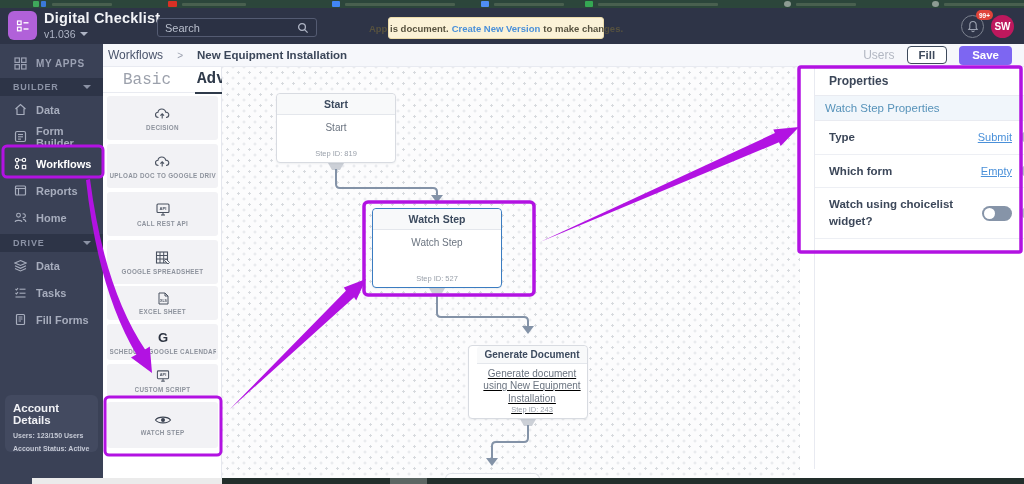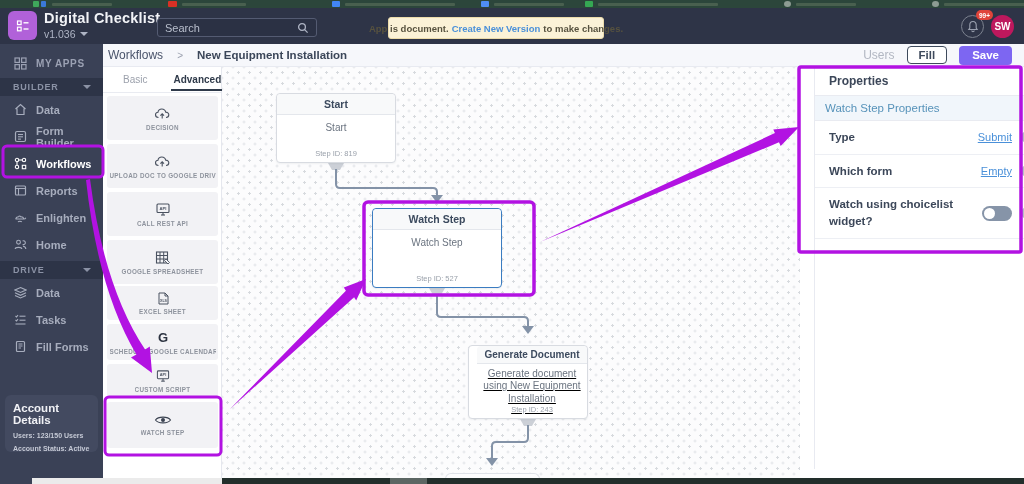--- a/index.html
+++ b/index.html
@@ -45,21 +45,21 @@
   .my-apps { height:24px; margin-top:7px; color:#9ba1b3; font-size:10px; letter-spacing:.6px; }
   .side-section { height:18px; margin-top:3px; background:#2d3447; color:#8b92a5; font-size:9px; font-weight:bold; letter-spacing:.8px; display:flex; align-items:center; justify-content:space-between; padding:0 12px 0 13px; cursor:pointer; }
   .chev { width:0; height:0; border-left:4px solid transparent; border-right:4px solid transparent; border-top:4px solid #8b92a5; }
   .account { position:absolute; left:5px; top:351px; width:93px; height:57px; background:#434a60; border-radius:6px; padding:7px 8px; }
   .account .acct-title { color:#f0f1f5; font-size:11.5px; font-weight:bold; }
   .account .acct-line { color:#c6cad6; font-size:7px; font-weight:bold; margin-top:6px; }
 
   
   .steps-panel { position:absolute; left:103px; top:67px; width:119px; height:411px; background:#fff; border-right:1px solid #e5e7ee; }
   .tabs { height:26px; border-bottom:1px solid #e9ebf1; display:flex; align-items:center; }
-  .tab { font-size:10px; cursor:pointer; }
+  .tab { font-size:16px; cursor:pointer;font-family:Liberation Mono, monospace; }
   .tab.basic { color:#9ca1ac; margin-left:20px; }
   .tab.advanced { color:#2f3a4a; font-weight:bold; margin-left:24px; padding:5px 2px 4px; border-bottom:2px solid #2f3a4a; }
   .step-card { position:absolute; left:4px; width:111px; background:#f2f2f5; border-radius:3px; display:flex; flex-direction:column; align-items:center; justify-content:center; gap:3px; cursor:grab; }
   .step-card .slabel { color:#8e939d; font-size:6.3px; font-weight:bold; letter-spacing:.3px; white-space:nowrap; overflow:hidden; max-width:106px; text-align:center; }
   .step-card svg { display:block; }
 
   
   .canvas { position:absolute; left:222px; top:67px; width:578px; height:411px; background:#fcfcfd;
     background-image: radial-gradient(#d7dade 1px, transparent 1.2px), radial-gradient(#e3e5e9 1px, transparent 1.2px);
     background-size:11px 11px, 11px 11px; background-position:0 0, 5.5px 5.5px; }
@@ -220,30 +220,20 @@
             <rect x="1.5" y="2" width="10" height="9" rx="1" fill="none" stroke="#a7adbd" stroke-width="1.2"></rect>
             <line x1="1.5" y1="4.5" x2="11.5" y2="4.5" stroke="#a7adbd" stroke-width="1.1"></line>
             <line x1="4.5" y1="4.5" x2="4.5" y2="11" stroke="#a7adbd" stroke-width="1.1"></line>
           </svg>
       </span>
       <span>Reports</span>
     </div>
     <div class="side-row">
       <span class="ic">
         <svg width="13" height="13" viewBox="0 0 13 13">
-            <path d="M2 8 C2 6.6 3.2 5.8 4.6 5.8 C5 4.8 6.2 4.8 6.6 5.8 C8.4 5.6 9.6 6.6 9.6 8" fill="none" stroke="#a7adbd" stroke-width="1.1"></path>
-            <path d="M1.5 8 L10 8 C10.8 8 11.5 7.6 11.8 6.8" fill="none" stroke="#a7adbd" stroke-width="1.1"></path>
-            <path d="M4 10.8 C4.8 10 7 10 7.8 10.8" fill="none" stroke="#a7adbd" stroke-width="1.1"></path>
-          </svg>
-      </span>
-      <span>Enlighten</span>
-    </div>
-    <div class="side-row">
-      <span class="ic">
-        <svg width="13" height="13" viewBox="0 0 13 13">
             <circle cx="4.5" cy="4.2" r="1.9" fill="none" stroke="#a7adbd" stroke-width="1.1"></circle>
             <path d="M1.2 11 C1.2 8.8 7.8 8.8 7.8 11" fill="none" stroke="#a7adbd" stroke-width="1.1"></path>
             <path d="M8.6 3 a1.9 1.9 0 1 1 0 3.4 M9 8.2 C11 8.4 11.8 9.6 11.8 11" fill="none" stroke="#a7adbd" stroke-width="1.1"></path>
           </svg>
       </span>
       <span>Home</span>
     </div>
 
     <div class="side-section">
       <span>DRIVE</span>

